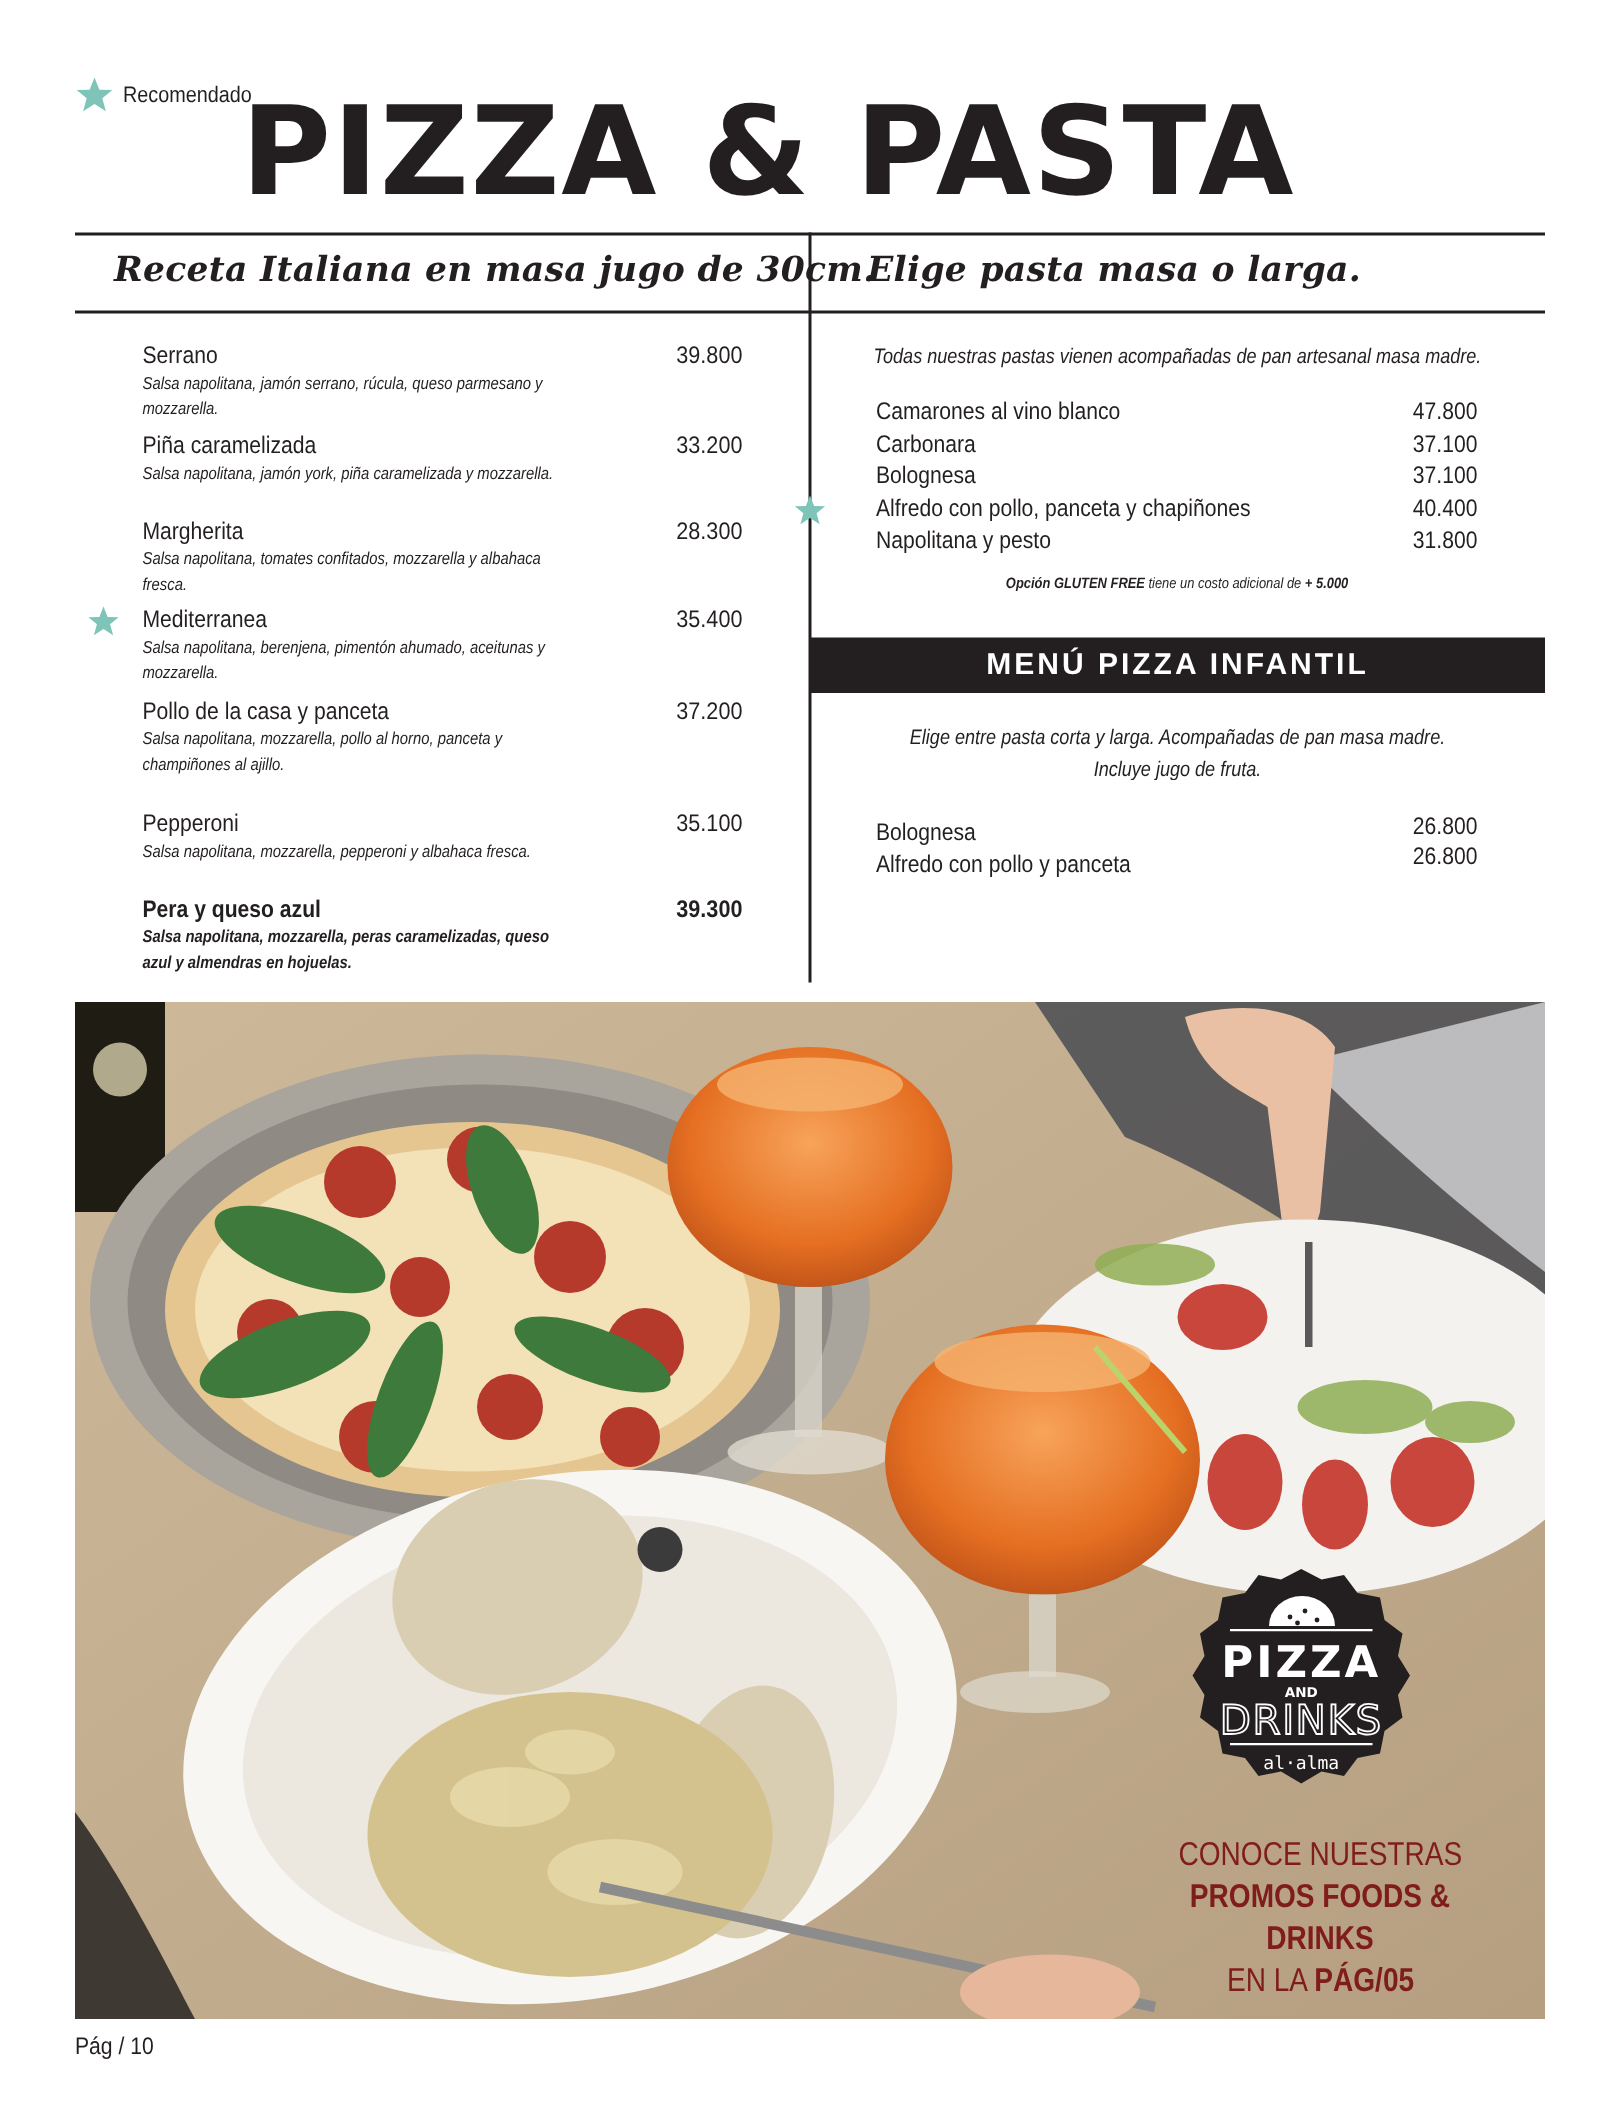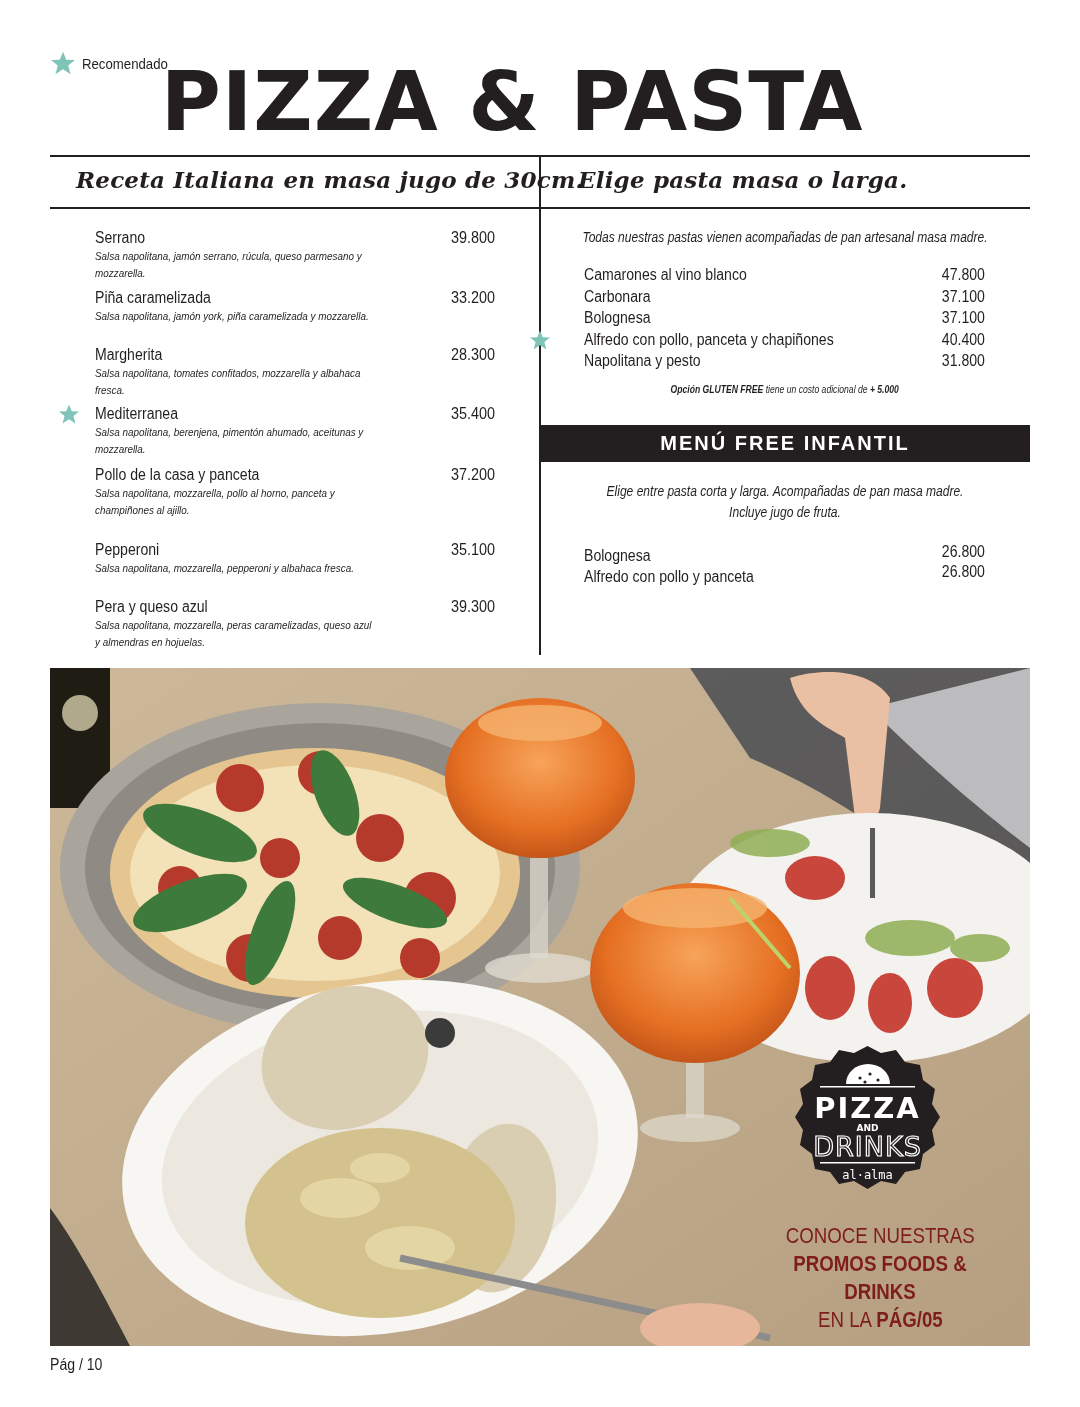--- a/index.html
+++ b/index.html
@@ -98,21 +98,21 @@
 <div class="pizza-item" style="top:465px;">
   <div class="name">Pollo de la casa y panceta</div>
   <div class="desc">Salsa napolitana, mozzarella, pollo al horno, panceta y champiñones al ajillo.</div>
   <div class="price">37.200</div>
 </div>
 <div class="pizza-item" style="top:540px;">
   <div class="name">Pepperoni</div>
   <div class="desc">Salsa napolitana, mozzarella, pepperoni y albahaca fresca.</div>
   <div class="price">35.100</div>
 </div>
-<div class="pizza-item" style="top:597px;">
+<div class="pizza-item" style="top:597px;font-weight:bold;">
   <div class="name">Pera y queso azul</div>
   <div class="desc">Salsa napolitana, mozzarella, peras caramelizadas, queso azul y almendras en hojuelas.</div>
   <div class="price">39.300</div>
 </div>
 
 <div class="note" style="left:520px; width:530px; top:229px;">Todas nuestras pastas vienen acompañadas de pan artesanal masa madre.</div>
 
 <div class="pasta-row" style="top:264px;">
   <span class="n">Camarones al vino blanco</span>
   <span class="p">47.800</span>
@@ -134,21 +134,21 @@
 </div>
 <div class="pasta-row" style="top:350px;">
   <span class="n">Napolitana y pesto</span>
   <span class="p">31.800</span>
 </div>
 
 <div class="gluten">
   <span><b>Opción GLUTEN FREE</b><span style="transform:none;white-space:pre;"> tiene un costo adicional de </span><b>+ 5.000</b></span>
 </div>
 
-<div class="band">MENÚ FREE INFANTIL</div>
+<div class="band">MENÚ PIZZA INFANTIL</div>
 
 <div class="note" style="left:520px; width:530px; top:483px;">Elige entre pasta corta y larga. Acompañadas de pan masa madre.</div>
 <div class="note" style="left:520px; width:530px; top:504px;">Incluye jugo de fruta.</div>
 
 <div class="pasta-row" style="top:544px;">
   <span class="n" style="margin-top:1px;">Bolognesa</span>
   <span class="p" style="margin-top:-3px;">26.800</span>
 </div>
 <div class="pasta-row" style="top:566px;">
   <span class="n">Alfredo con pollo y panceta</span>

